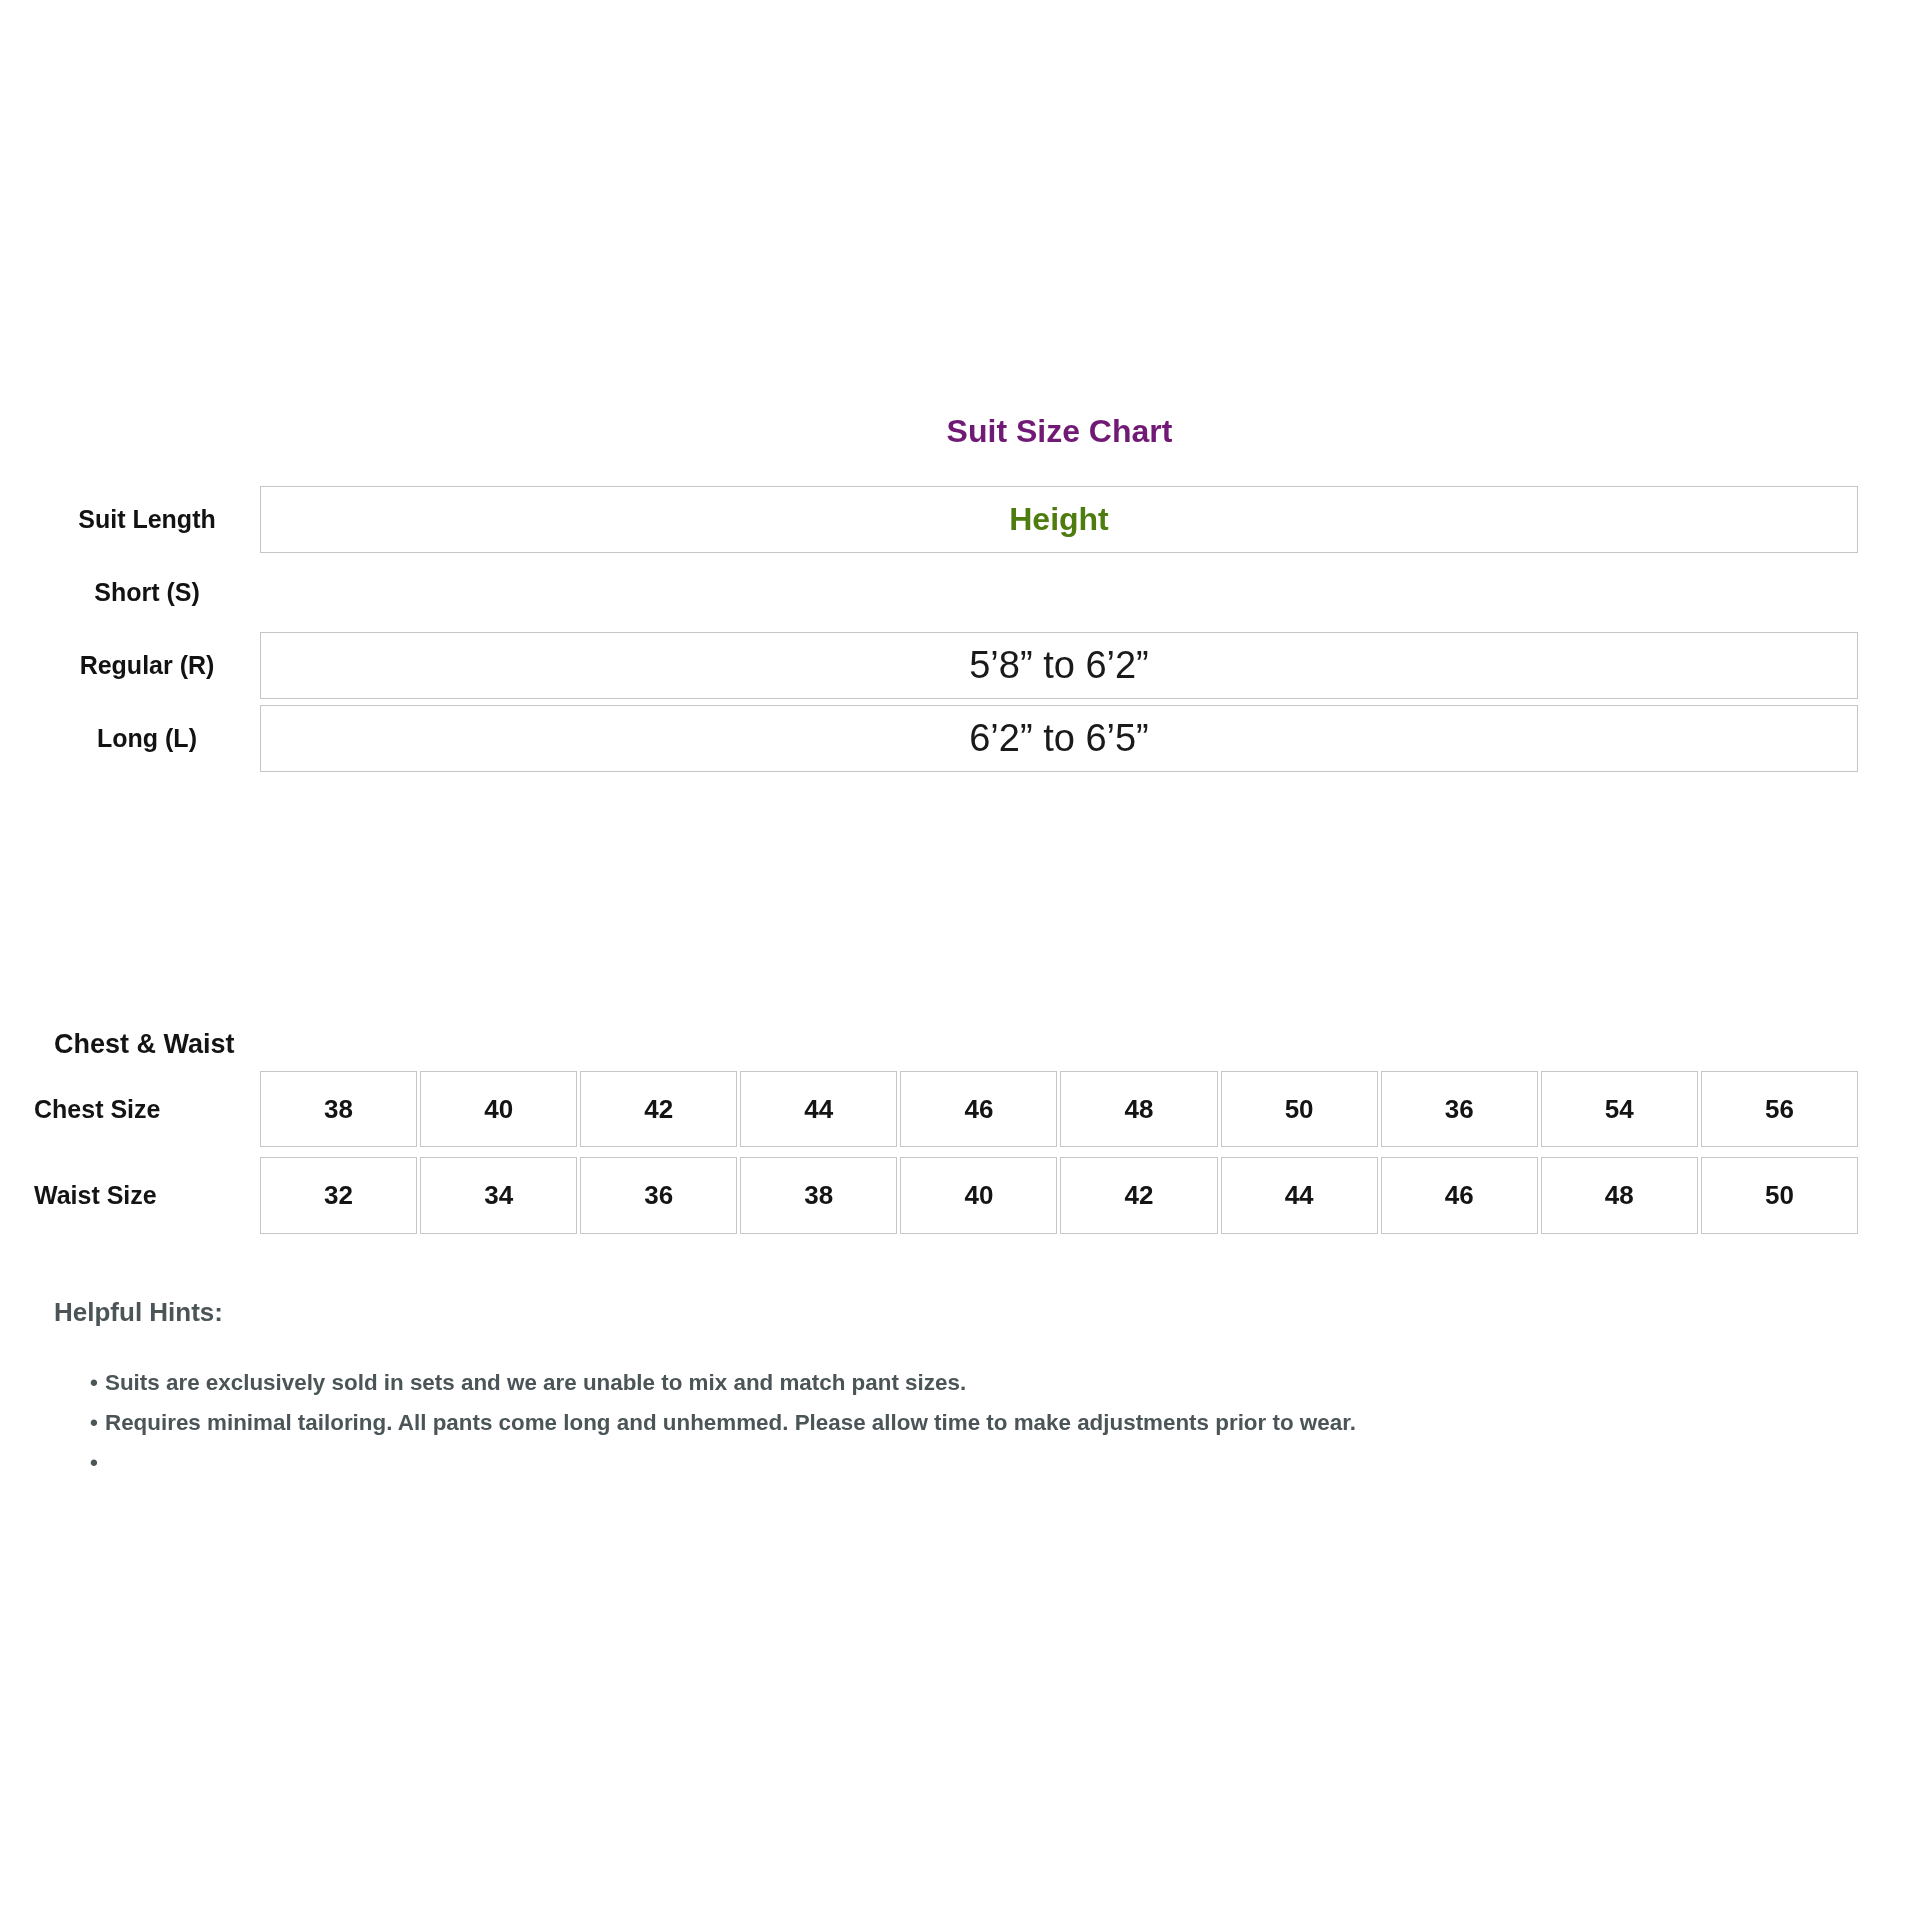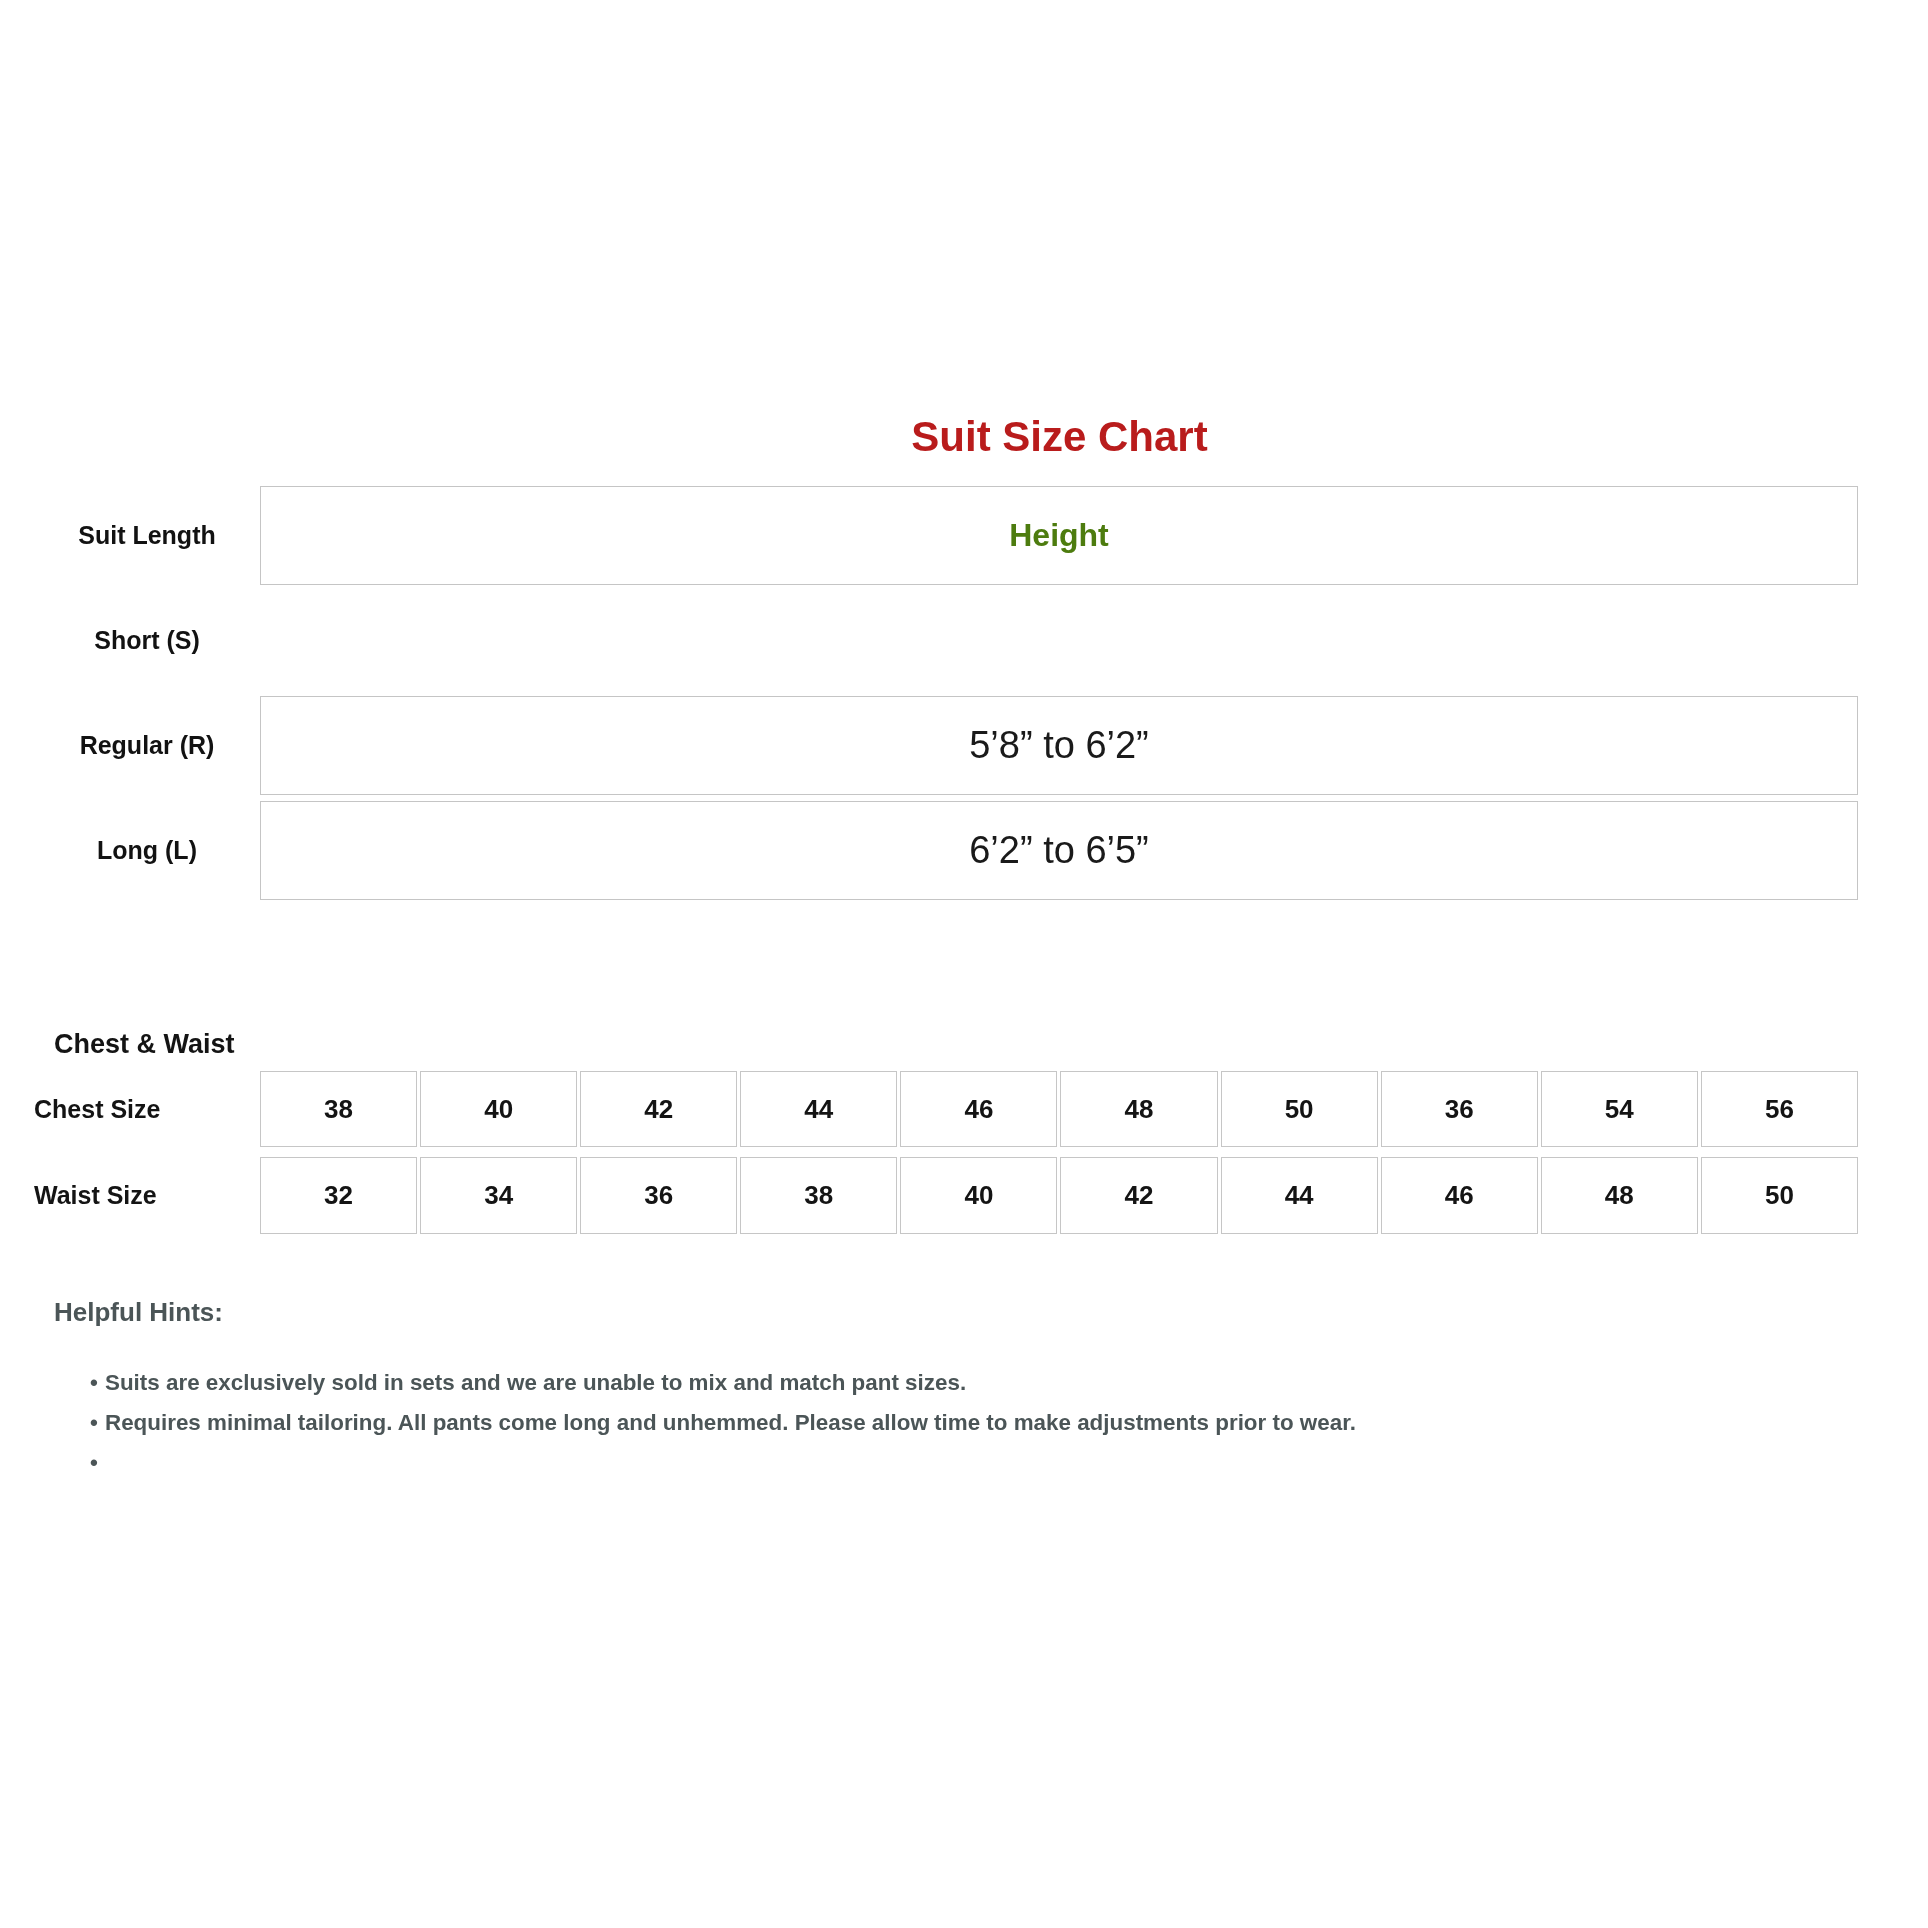--- a/index.html
+++ b/index.html
@@ -9,30 +9,30 @@
     background:#ffffff;
     font-family:"Liberation Sans", sans-serif;
     color:#161616;
     overflow:hidden;
   }
   
   .chart-title{
     position:absolute;
     top:413px;left:260px;width:1599px;
     text-align:center;
-    font-size:42px;font-weight:bold;color:#b91c1c;
+    font-size:32px;font-weight:bold;color:#701a75;
   }
   
   .length-table{
     position:absolute;
     top:486px;left:0;right:0;
   }
   .length-row{
     display:flex;
-    height:99px;
+    height:67px;
     margin-bottom:6px;
   }
   .length-label{
     width:260px;
     display:flex;align-items:center;justify-content:center;
     padding-left:34px;box-sizing:border-box;
     font-size:25px;font-weight:bold;color:#121212;
   }
   .length-value{
     flex:1;

